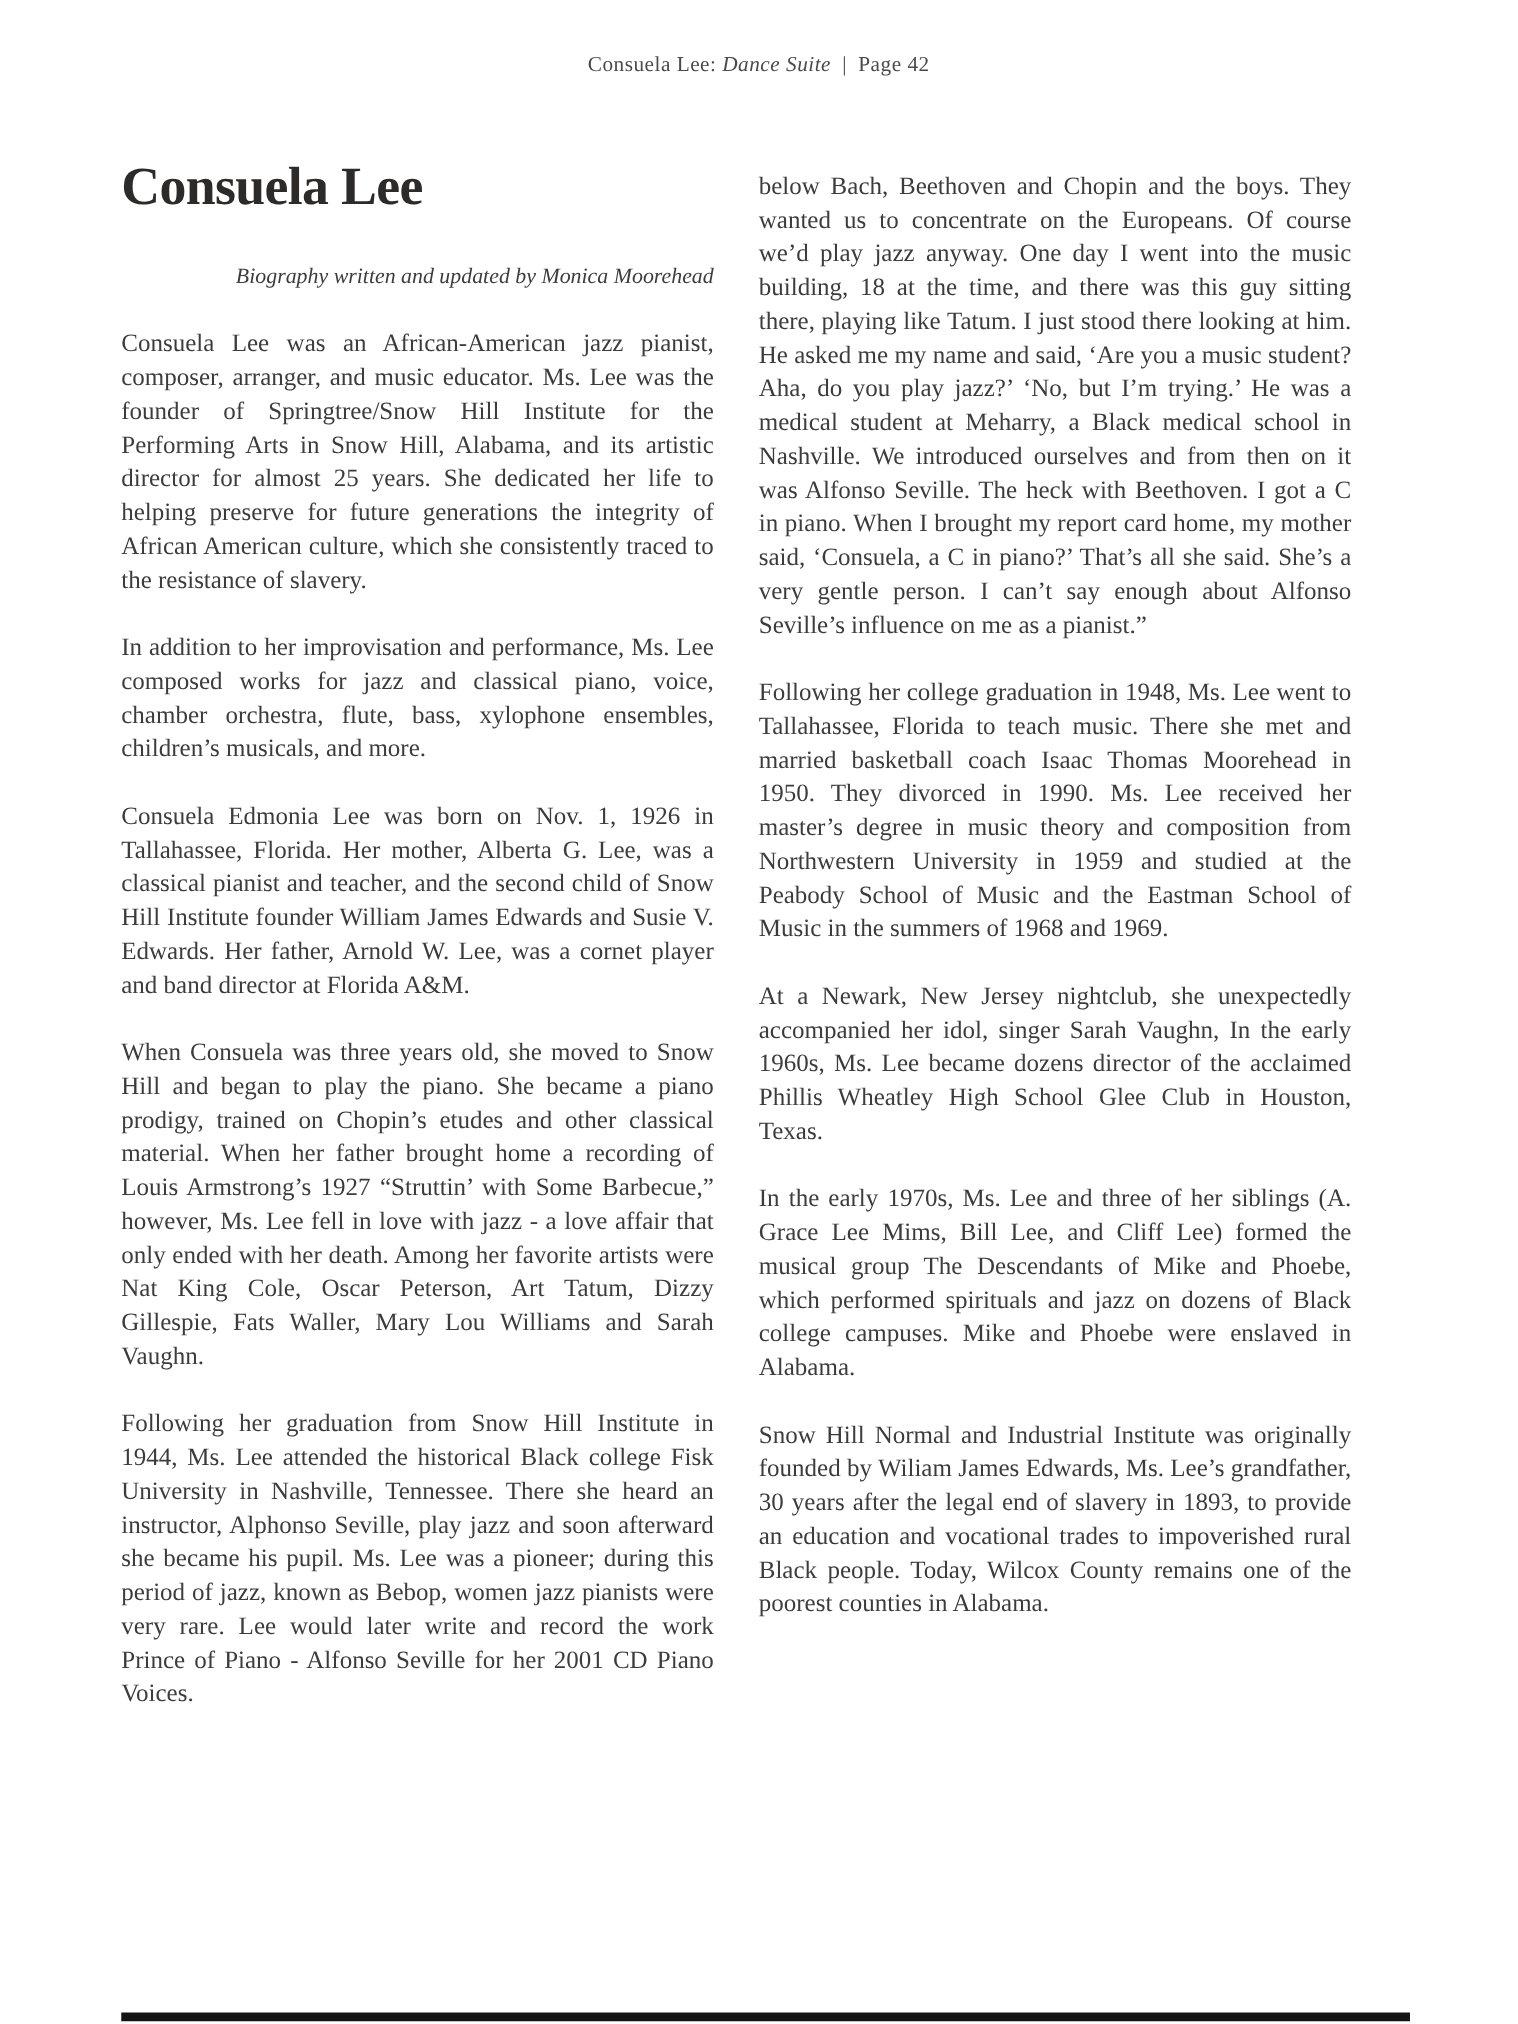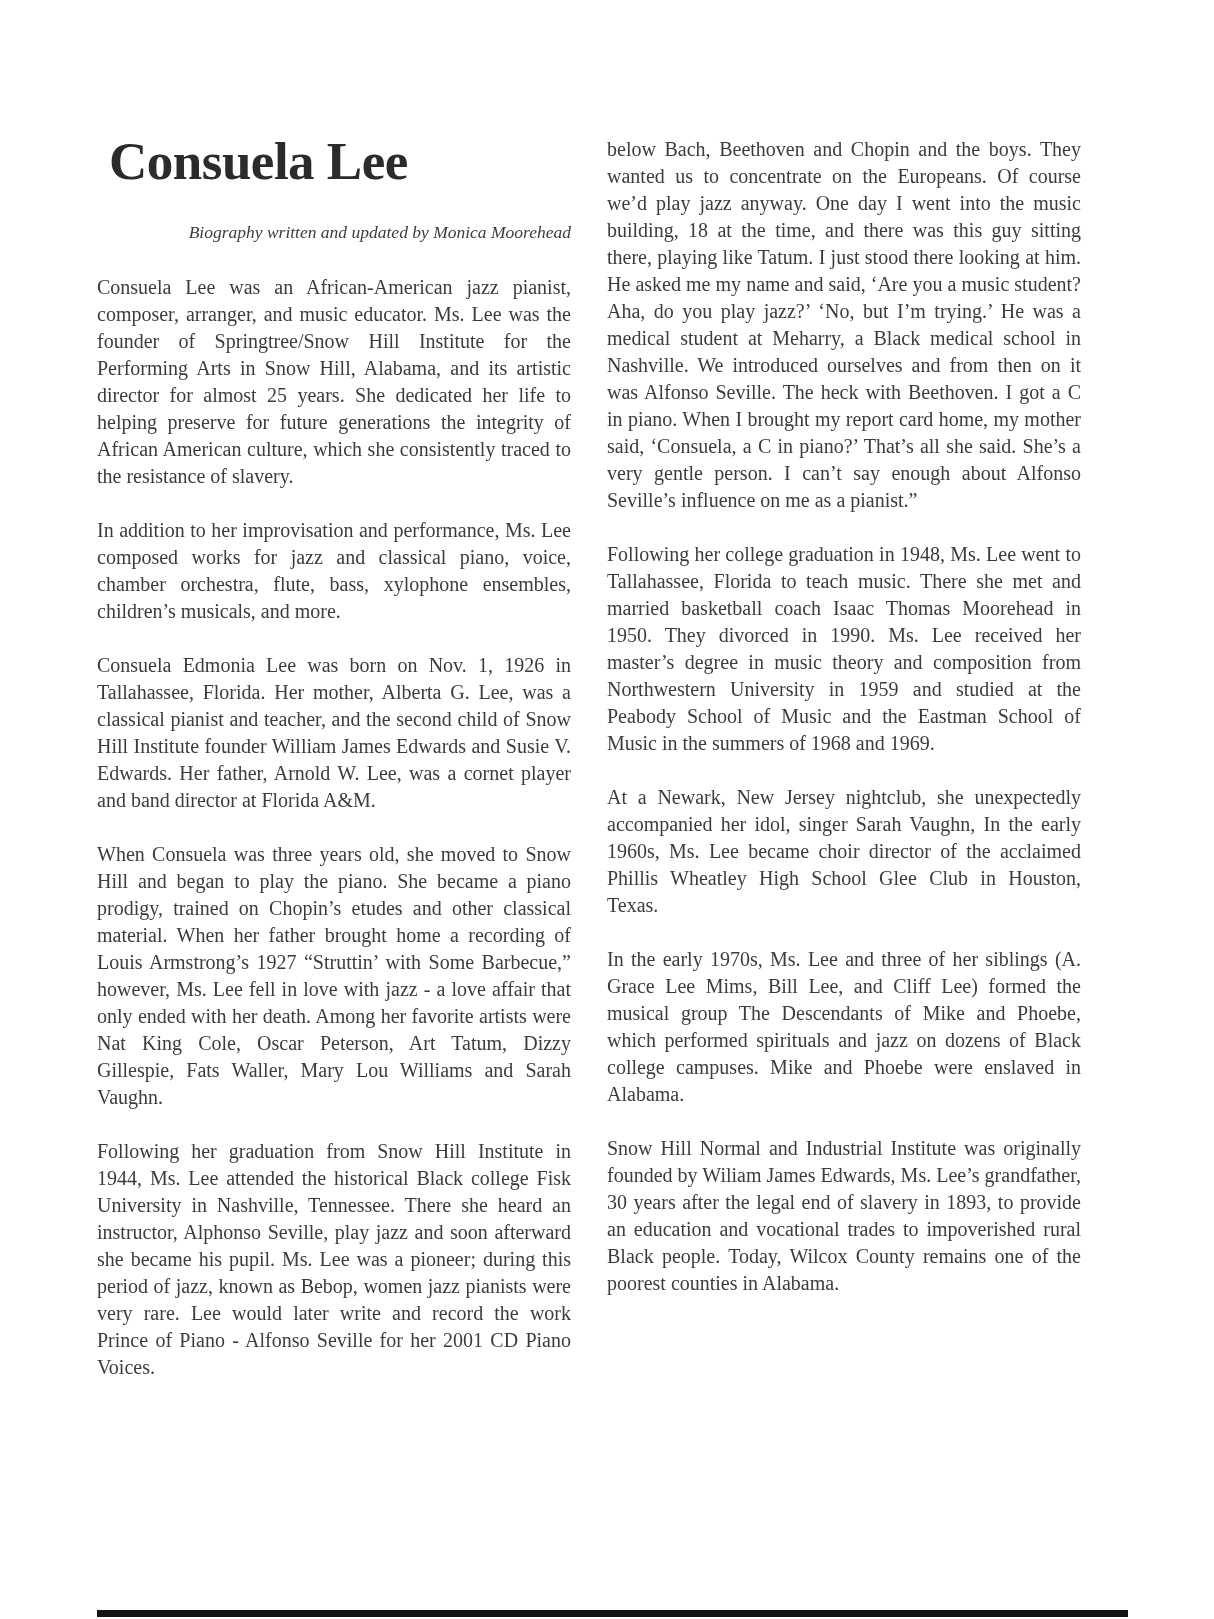--- a/index.html
+++ b/index.html
@@ -32,22 +32,22 @@
     letter-spacing: 0.4px;
   }
   .running-header .sep { margin: 0 9px; }
   .col {
     position: absolute;
     width: 474px;
   }
   .col-left  { left: 97px;  top: 126px; }
   .col-right { left: 607px; top: 136px; }
   h1.article-title {
-    margin: 12px;
-    font-size: 53px;
+    margin: 0;
+    font-size: 43px;
     line-height: 47px;
     font-weight: bold;
     color: var(--title);
     letter-spacing: -0.5px;
   }
   .years {
     font-size: 26px;
     line-height: 32px;
     margin: 2px 0 0 0;
     color: var(--text);
@@ -75,34 +75,37 @@
     width: 1031px;
     height: 7px;
     background: var(--footer-bar);
   }
 </style>
 </head>
 <body>
 
 <div class="page">
 
+  <header class="running-header">
+    <span>Consuela Lee: </span><em>Dance Suite</em><span class="sep">|</span><span>Page 42</span>
+  </header>
 
   <section class="col col-left">
     <h1 class="article-title">Consuela Lee</h1>
     <div class="byline">Biography written and updated by Monica Moorehead</div>
     <p>Consuela Lee was an African-American jazz pianist, composer, arranger, and music educator. Ms. Lee was the founder of Springtree/Snow Hill Institute for the Performing Arts in Snow Hill, Alabama, and its artistic director for almost 25 years. She dedicated her life to helping preserve for future generations the integrity of African American culture, which she consistently traced to the resistance of slavery.</p>
     <p>In addition to her improvisation and performance, Ms. Lee composed works for jazz and classical piano, voice, chamber orchestra, flute, bass, xylophone ensembles, children’s musicals, and more.</p>
     <p>Consuela Edmonia Lee was born on Nov. 1, 1926 in Tallahassee, Florida. Her mother, Alberta G. Lee, was a classical pianist and teacher, and the second child of Snow Hill Institute founder William James Edwards and Susie V. Edwards. Her father, Arnold W. Lee, was a cornet player and band director at Florida A&amp;M.</p>
     <p>When Consuela was three years old, she moved to Snow Hill and began to play the piano. She became a piano prodigy, trained on Chopin’s etudes and other classical material. When her father brought home a recording of Louis Armstrong’s 1927 “Struttin’ with Some Barbecue,” however, Ms. Lee fell in love with jazz - a love affair that only ended with her death. Among her favorite artists were Nat King Cole, Oscar Peterson, Art Tatum, Dizzy Gillespie, Fats Waller, Mary Lou Williams and Sarah Vaughn.</p>
     <p>Following her graduation from Snow Hill Institute in 1944, Ms. Lee attended the historical Black college Fisk University in Nashville, Tennessee. There she heard an instructor, Alphonso Seville, play jazz and soon afterward she became his pupil. Ms. Lee was a pioneer; during this period of jazz, known as Bebop, women jazz pianists were very rare. Lee would later write and record the work Prince of Piano - Alfonso Seville for her 2001 CD Piano Voices.</p>
   </section>
 
   <section class="col col-right">
     <p>below Bach, Beethoven and Chopin and the boys. They wanted us to concentrate on the Europeans. Of course we’d play jazz anyway. One day I went into the music building, 18 at the time, and there was this guy sitting there, playing like Tatum. I just stood there looking at him. He asked me my name and said, ‘Are you a music student? Aha, do you play jazz?’ ‘No, but I’m trying.’ He was a medical student at Meharry, a Black medical school in Nashville. We introduced ourselves and from then on it was Alfonso Seville. The heck with Beethoven. I got a C in piano. When I brought my report card home, my mother said, ‘Consuela, a C in piano?’ That’s all she said. She’s a very gentle person. I can’t say enough about Alfonso Seville’s influence on me as a pianist.”</p>
     <p>Following her college graduation in 1948, Ms. Lee went to Tallahassee, Florida to teach music. There she met and married basketball coach Isaac Thomas Moorehead in 1950. They divorced in 1990. Ms. Lee received her master’s degree in music theory and composition from Northwestern University in 1959 and studied at the Peabody School of Music and the Eastman School of Music in the summers of 1968 and 1969.</p>
-    <p>At a Newark, New Jersey nightclub, she unexpectedly accompanied her idol, singer Sarah Vaughn, In the early 1960s, Ms. Lee became choir director of the acclaimed Phillis Wheatley High School Glee Club in Houston, Texas.</p>
+    <p>At a Newark, New Jersey nightclub, she unexpectedly accompanied her idol, singer Sarah Vaughn, In the early 1960s, Ms. Lee became dozens director of the acclaimed Phillis Wheatley High School Glee Club in Houston, Texas.</p>
     <p>In the early 1970s, Ms. Lee and three of her siblings (A. Grace Lee Mims, Bill Lee, and Cliff Lee) formed the musical group The Descendants of Mike and Phoebe, which performed spirituals and jazz on dozens of Black college campuses. Mike and Phoebe were enslaved in Alabama.</p>
     <p>Snow Hill Normal and Industrial Institute was originally founded by Wiliam James Edwards, Ms. Lee’s grandfather, 30 years after the legal end of slavery in 1893, to provide an education and vocational trades to impoverished rural Black people. Today, Wilcox County remains one of the poorest counties in Alabama.</p>
   </section>
 
   <div class="footer-bar"></div>
 
 </div>
 
 </body></html>

